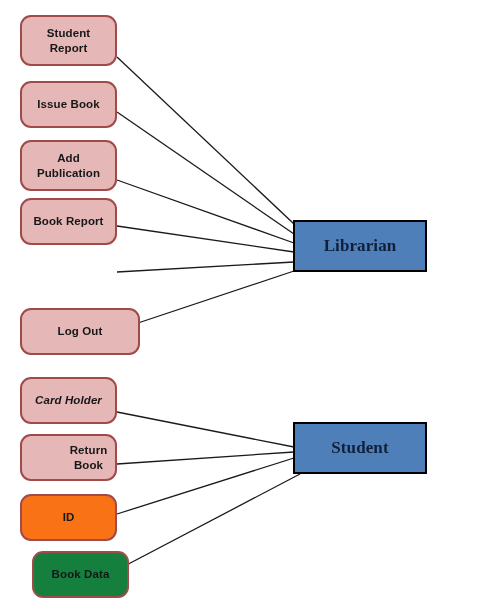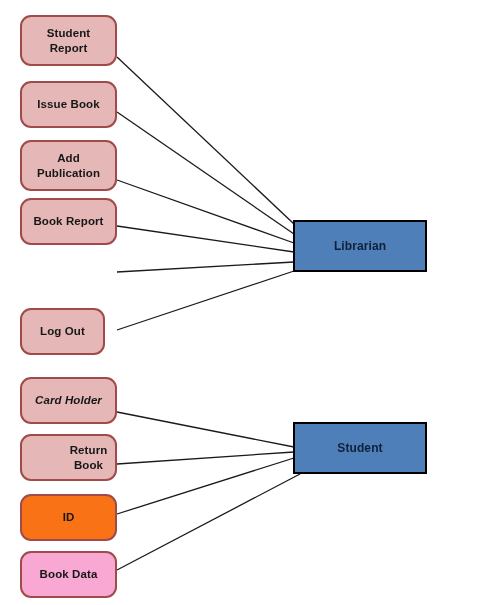--- a/index.html
+++ b/index.html
@@ -60,22 +60,22 @@
     position: absolute;
     box-sizing: border-box;
     background: #4e7fb8;
     border: 2px solid #000000;
     display: flex;
     align-items: center;
     justify-content: center;
     text-align: center;
   }
   .actor-label {
-    font-family: Liberation Sans, sans-serif;
-    font-size: 12px;
+    font-family: Liberation Serif, serif;
+    font-size: 17px;
     font-weight: bold;
     color: #10203a;
     letter-spacing: 0.1px;
   }
 </style>
 </head>
 <body>
 
 <div id="diagram-root">
 
@@ -100,33 +100,33 @@
       <div class="usecase-node" style="left: 20px; top: 81px; width: 97px; height: 47px; background: rgb(229, 183, 183); border-color: rgb(160, 74, 74); border-radius: 11px;">
         <span class="usecase-label">Issue Book</span>
       </div>
       <div class="usecase-node" style="left: 20px; top: 140px; width: 97px; height: 51px; background: rgb(229, 183, 183); border-color: rgb(160, 74, 74);">
         <span class="usecase-label">Add
 Publication</span>
       </div>
       <div class="usecase-node" style="left: 20px; top: 198px; width: 97px; height: 47px; background: rgb(229, 183, 183); border-color: rgb(160, 74, 74);">
         <span class="usecase-label">Book Report</span>
       </div>
-      <div class="usecase-node" style="left: 20px; top: 308px; width: 85px; height: 47px; background: rgb(229, 183, 183); border-color: rgb(160, 74, 74);">
+      <div class="usecase-node" style="left: 20px; top: 308px; width: 120px; height: 47px; background: rgb(229, 183, 183); border-color: rgb(160, 74, 74);">
         <span class="usecase-label">Log Out</span>
       </div>
       <div class="usecase-node" style="left: 20px; top: 377px; width: 97px; height: 47px; background: rgb(229, 183, 183); border-color: rgb(160, 74, 74); font-style: italic;">
         <span class="usecase-label">Card Holder</span>
       </div>
       <div class="usecase-node" style="left: 20px; top: 434px; width: 97px; height: 47px; background: rgb(229, 183, 183); border-color: rgb(160, 74, 74); padding-left: 40px;">
         <span class="usecase-label">Return Book</span>
       </div>
       <div class="usecase-node" style="left: 20px; top: 494px; width: 97px; height: 47px; background: #f97316; border-color: rgb(160, 74, 74);">
         <span class="usecase-label">ID</span>
       </div>
-      <div class="usecase-node" style="left: 20px; top: 551px; width: 97px; height: 47px; background: #f9a8d4; border-color: rgb(160, 74, 74);">
+      <div class="usecase-node" style="left: 32px; top: 551px; width: 97px; height: 47px; background: #15803d; border-color: rgb(160, 74, 74);">
         <span class="usecase-label">Book Data</span>
       </div>
       <div class="actor-node" style="left: 293px; top: 220px; width: 134px; height: 52px; background: rgb(78, 127, 184); border-color: rgb(0, 0, 0);">
         <span class="actor-label">Librarian</span>
       </div>
       <div class="actor-node" style="left: 293px; top: 422px; width: 134px; height: 52px; background: rgb(78, 127, 184); border-color: rgb(0, 0, 0);">
         <span class="actor-label">Student</span>
       </div>
     </div>
 

